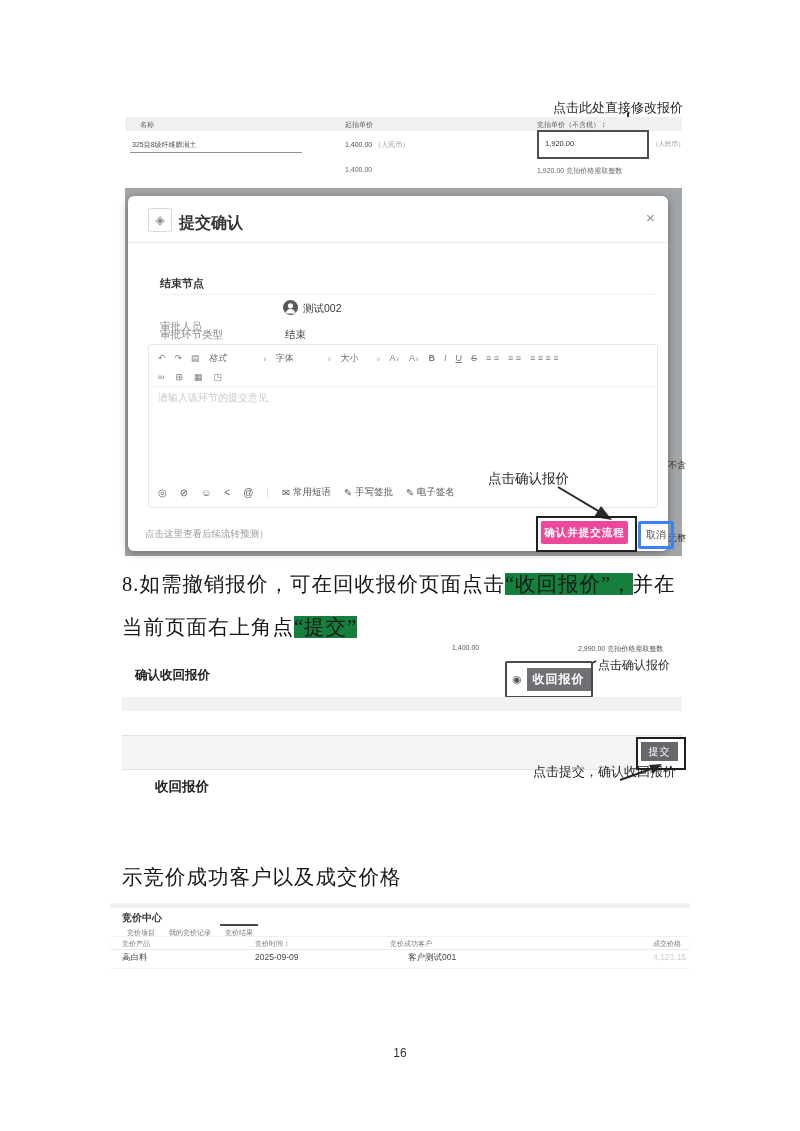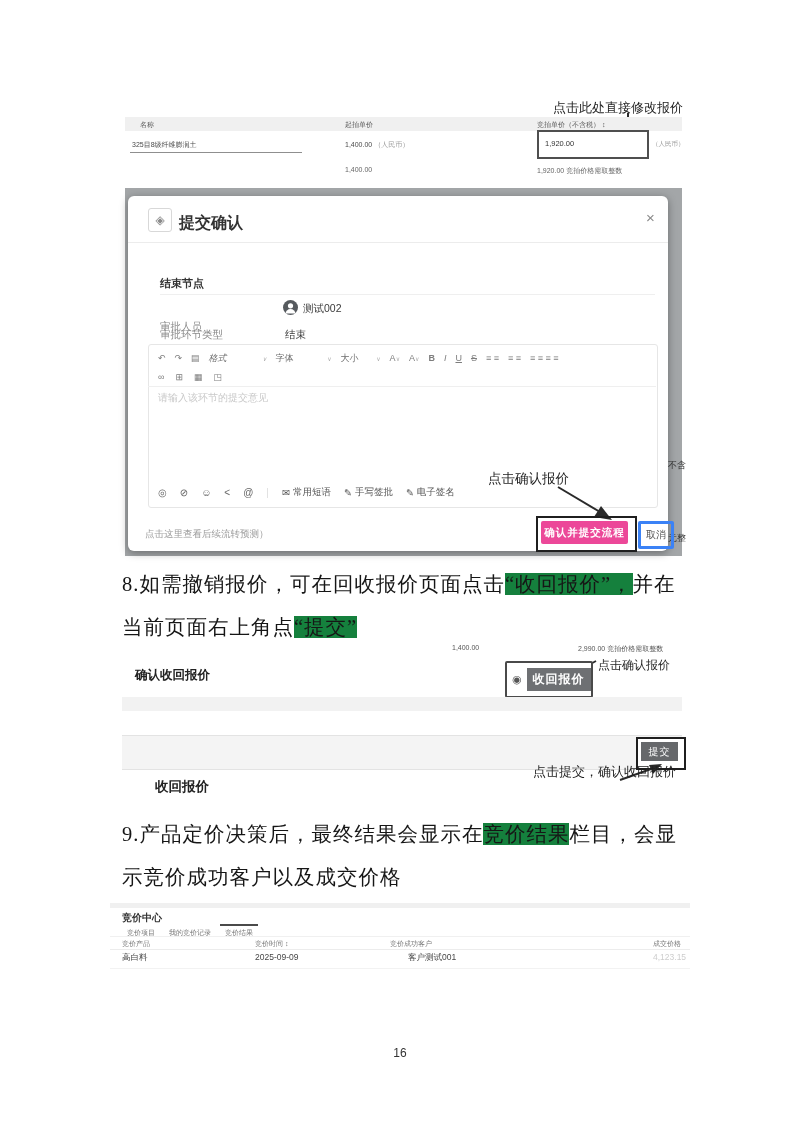--- a/index.html
+++ b/index.html
@@ -245,21 +245,20 @@
   <div class="abs r2-band"></div>
   <div class="abs r2-box"></div>
   <div class="abs r2-btn">提交</div>
   <svg class="abs r2-arrow" width="46" height="26">
     <path d="M2 22 L33 11" stroke="#2a2a2a" stroke-width="2" fill="none"></path>
     <polygon points="44,6 31,7 35,16" fill="#2a2a2a"></polygon>
   </svg>
   <div class="abs anno r2-anno">点击提交，确认收回报价</div>
   <div class="abs r2-head">收回报价</div>
 
-  <div class="abs para p9l1"><span>9.产品定价决策后，最终结果会显示在</span><span class="hl">竞价结果</span><span>栏目，会显</span></div>
   <div class="abs para p9l2">示竞价成功客户以及成交价格</div>
 
   <div class="abs bc-top"></div>
   <div class="abs bc-title">竞价中心</div>
   <div class="abs bc-tabs">
     <span>竞价项目</span>
     <span>我的竞价记录</span>
     <span>竞价结果</span>
   </div>
   <div class="abs bc-ind"></div>

